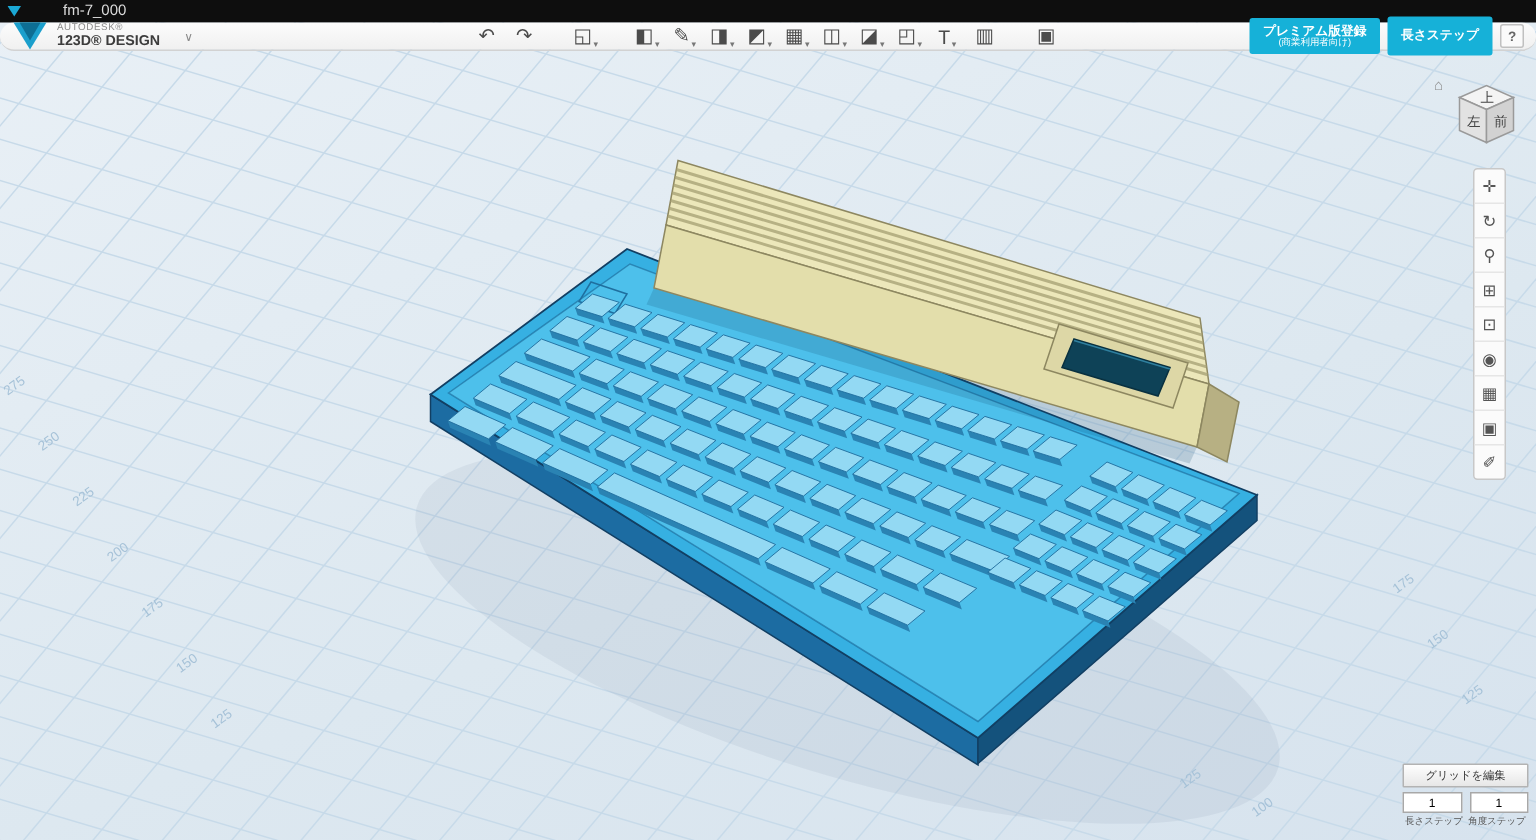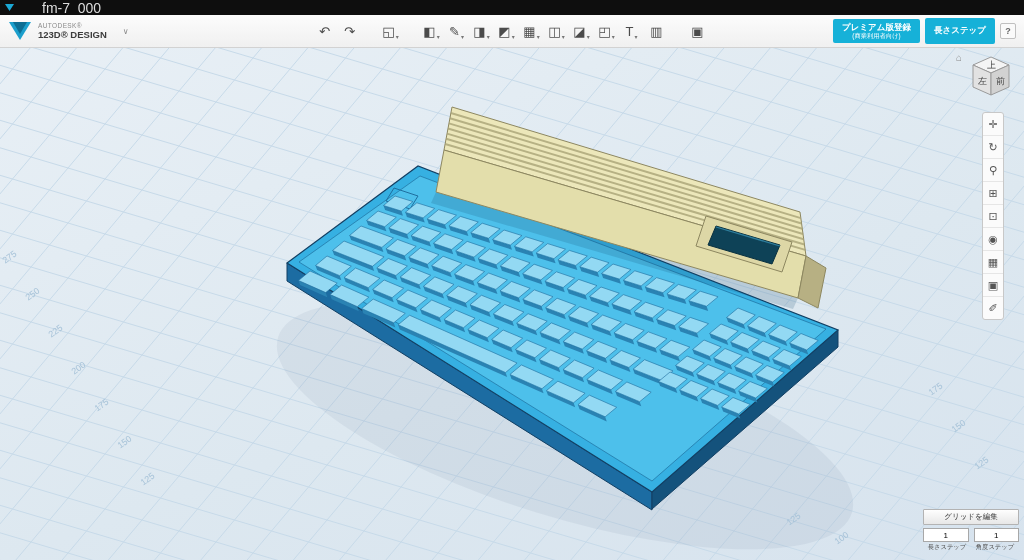--- a/index.html
+++ b/index.html
@@ -4,24 +4,24 @@
 <style>
   html,body{margin:0;padding:0;}
   body{
     width:1024px;height:560px;position:relative;overflow:hidden;
     background:linear-gradient(160deg,#e9f0f6 0%,#dde8f0 60%,#d7e3ee 100%);
     font-family:"Liberation Sans","DejaVu Sans",sans-serif;
     -webkit-font-smoothing:antialiased;
   }
   .titlebar{position:absolute;top:0;left:0;right:0;height:15px;background:#0e0e0e;
     display:flex;align-items:center;gap:5px;padding-left:5px;z-index:6;}
-  .wtitle{color:#dcdcdc;font-size:14px;padding-left:23px;}
-  .toolbar{position:absolute;top:15px;left:0;right:0;height:33px;box-sizing:border-box;
+  .wtitle{color:#dcdcdc;font-size:10px;padding-left:23px;}
+  .toolbar{position:absolute;top:15px;left:0;right:0;height:19px;box-sizing:border-box;
     background:linear-gradient(#fcfcfc,#f0f0f0);border-bottom:1px solid #d2d2d2;
-    display:flex;padding:0 8px;z-index:6;}
+    display:flex;padding:0 8px;z-index:6;border-radius:16px;}
   .brand{display:flex;align-items:center;gap:6px;width:205px;}
   .brand-sub{font-size:6.5px;color:#8a8a8a;letter-spacing:.4px;line-height:1.25;}
   .brand-main{font-size:9.5px;color:#3c3c3c;font-weight:bold;line-height:1.1;}
   .chev{color:#8a8a8a;font-size:8px;margin-left:10px;}
   .tool-icons{flex:1;display:flex;align-items:center;justify-content:center;gap:3px;}
   .tool-btn{min-width:22px;height:24px;display:flex;align-items:center;justify-content:center;
     border-radius:2px;color:#4b4b4b;font-size:13px;cursor:default;}
   .tool-btn .caret{font-size:6px;color:#777;margin:11px 0 0 1px;}
   .toolbar-right{display:flex;align-items:center;gap:5px;padding-left:24px;}
   .premium{display:flex;flex-direction:column;align-items:center;background:#16b1d8;color:#fff;
@@ -35,21 +35,21 @@
   #scene{position:absolute;left:0;top:0;z-index:1;}
   .axis-label{position:absolute;color:#a6c2d8;font-size:9px;transform:rotate(-36deg);z-index:2;user-select:none;}
   .viewcube{position:absolute;top:52px;right:8px;z-index:5;display:flex;align-items:flex-start;}
   .home{font-size:10px;color:#8c8c8c;margin:0 2px 0 0;}
   .viewcube svg text{font-size:9px;fill:#444;}
   .right-tools{position:absolute;top:112px;right:20px;width:20px;background:#fbfbfb;
     border:1px solid #c8c8c8;border-radius:3px;z-index:5;}
   .rt-item{height:22px;display:flex;align-items:center;justify-content:center;font-size:11px;
     color:#555;border-bottom:1px solid #e6e6e6;}
   .rt-item:last-child{border-bottom:none;}
-  .grid-panel{position:absolute;right:5px;bottom:8px;width:96px;z-index:5;}
+  .grid-panel{position:absolute;right:5px;bottom:8px;width:84px;z-index:5;}
   .grid-edit-btn{width:100%;background:linear-gradient(#fefefe,#e7e7e7);border:1px solid #b3b3b3;
     font-size:7.5px;color:#333;padding:2px 0;border-radius:1px;}
   .grid-inputs{display:flex;gap:5px;margin-top:3px;}
   .grid-inputs input{flex:1;min-width:0;height:12px;font-size:8px;text-align:center;
     border:1px solid #a8a8a8;background:#fff;padding:0;box-sizing:content-box;}
   .grid-labels{display:flex;margin-top:1px;}
   .grid-labels span{flex:1;text-align:center;font-size:6.3px;color:#555;}
 </style>
 </head>
 <body>

